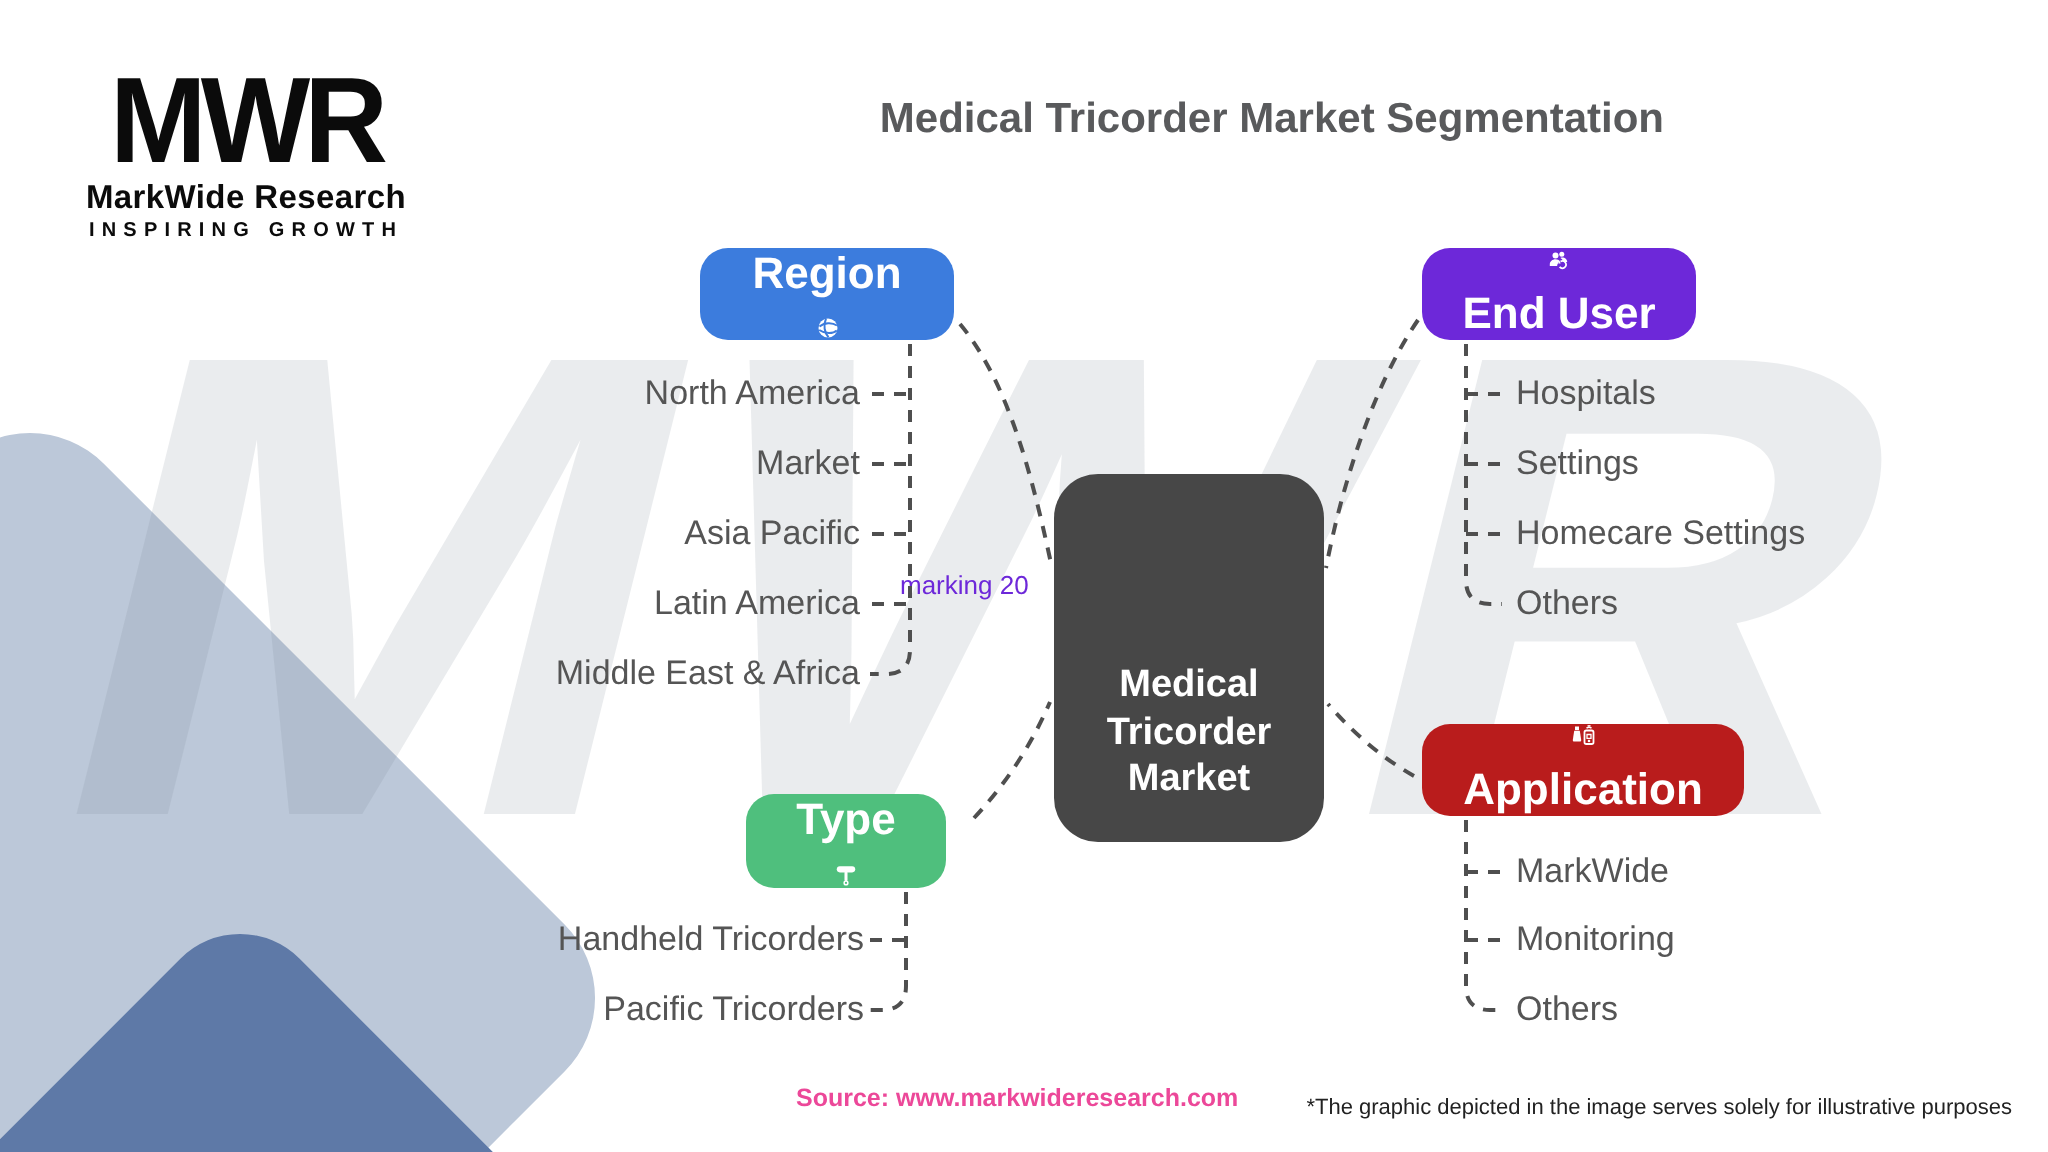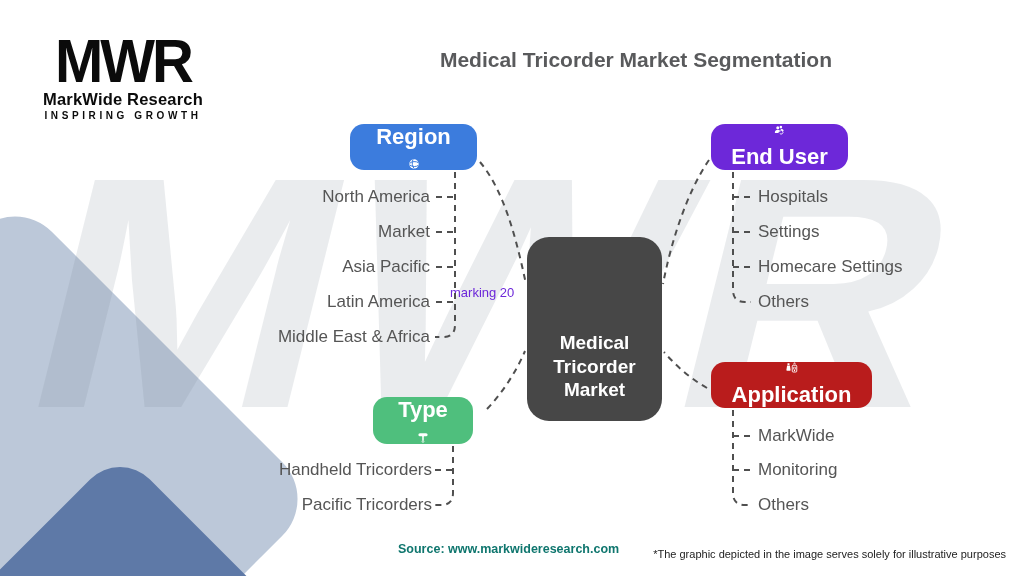--- a/index.html
+++ b/index.html
@@ -48,21 +48,21 @@
                text-align:center;line-height:1.22;padding-bottom:20px;box-sizing:border-box;z-index:3;}
   .center-node .label{width:110px;}
 
   
   .item{position:absolute;font-size:17px;color:#555;line-height:24px;white-space:nowrap;z-index:3;}
   .item.r{right:594px;text-align:right;}
   .item.rt{right:592px;text-align:left;}
   .item.l{left:758px;text-align:left;}
 
   
-  .source{position:absolute;left:398px;top:542px;font-size:12.5px;font-weight:bold;color:#0f766e;z-index:3;}
+  .source{position:absolute;left:398px;top:542px;font-size:12.5px;font-weight:bold;color:#ec4899;z-index:3;}
   .disclaimer{position:absolute;right:18px;top:548px;font-size:11px;color:#222;z-index:3;}
 
   .icon{display:block;}
 </style>
 </head>
 <body>
 
 <div class="canvas">
 
   <div class="deco-light"></div>

